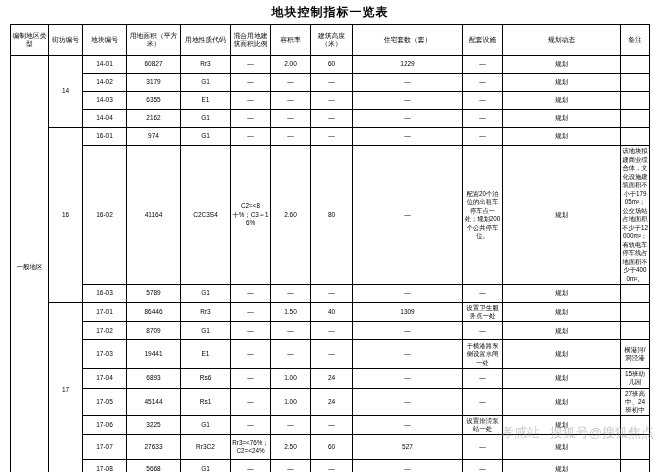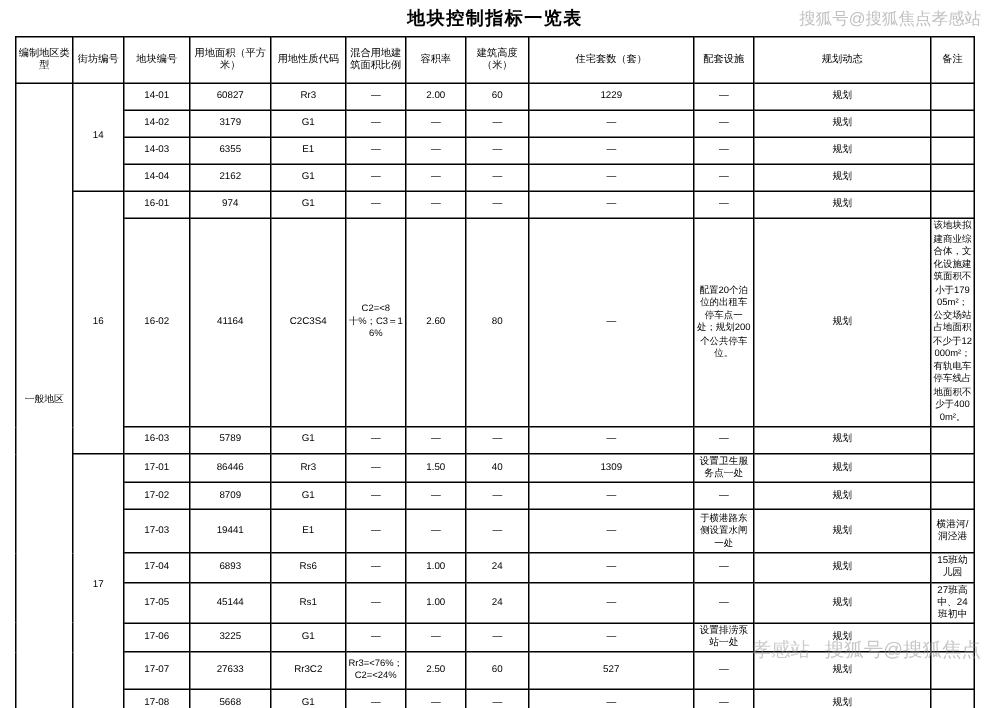--- a/index.html
+++ b/index.html
@@ -67,21 +67,20 @@
   td.note{font-size:6.3px;line-height:1.35;text-align:center;}
   .vtext{
     line-height:1.15;
   }
 </style>
 </head>
 <body>
 
 <div class="page">
 
-  <div class="watermark wm1">搜狐号@搜狐焦点孝感站</div>
 
   <div class="title">地块控制指标一览表</div>
 
   <table>
     <colgroup>
       <col class="c0">
         <col class="c1">
         <col class="c2">
         <col class="c3">
         <col class="c4">

